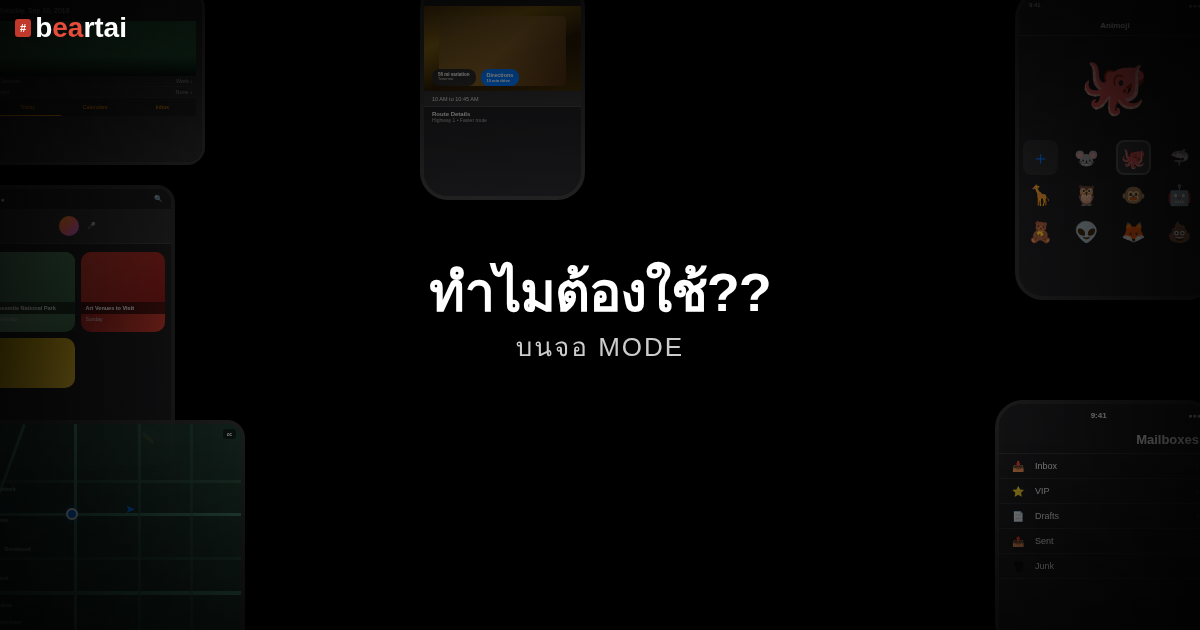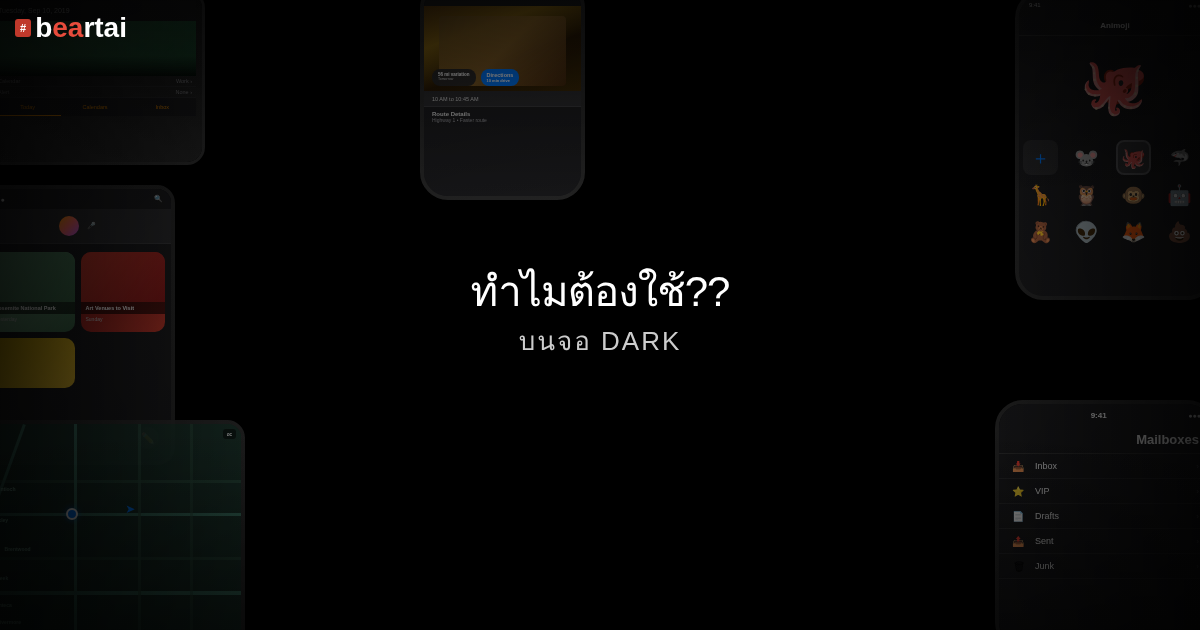--- a/index.html
+++ b/index.html
@@ -531,22 +531,22 @@
 
     .headline-area {
       display: flex;
       flex-direction: column;
       align-items: center;
       justify-content: center;
       text-align: center;
     }
 
     .headline-thai {
-      font-size: 42px;
-      font-weight: normal;
+      font-size: 54px;
+      font-weight: bold;
       color: #fff;
       line-height: 1.1;
       text-shadow: 0 2px 20px rgba(0,0,0,0.8);
       font-family: 'Arial', sans-serif;
       letter-spacing: -1px;
     }
 
     .headline-dark-mode {
       font-size: 100px;
       font-weight: 900;
@@ -840,15 +840,15 @@
     <div class="logo-hash">
       <span>#</span>
     </div>
     <div class="logo-text">
       b<span>ea</span>rtai
     </div>
   </div>
 
   <div class="headline-area">
     <div class="headline-thai">ทำไมต้องใช้??</div>
-    <div class="headline-sub">บนจอ DARK</div>
+    <div class="headline-sub">บนจอ MODE</div>
   </div>
 </div>
 
 </body></html>

